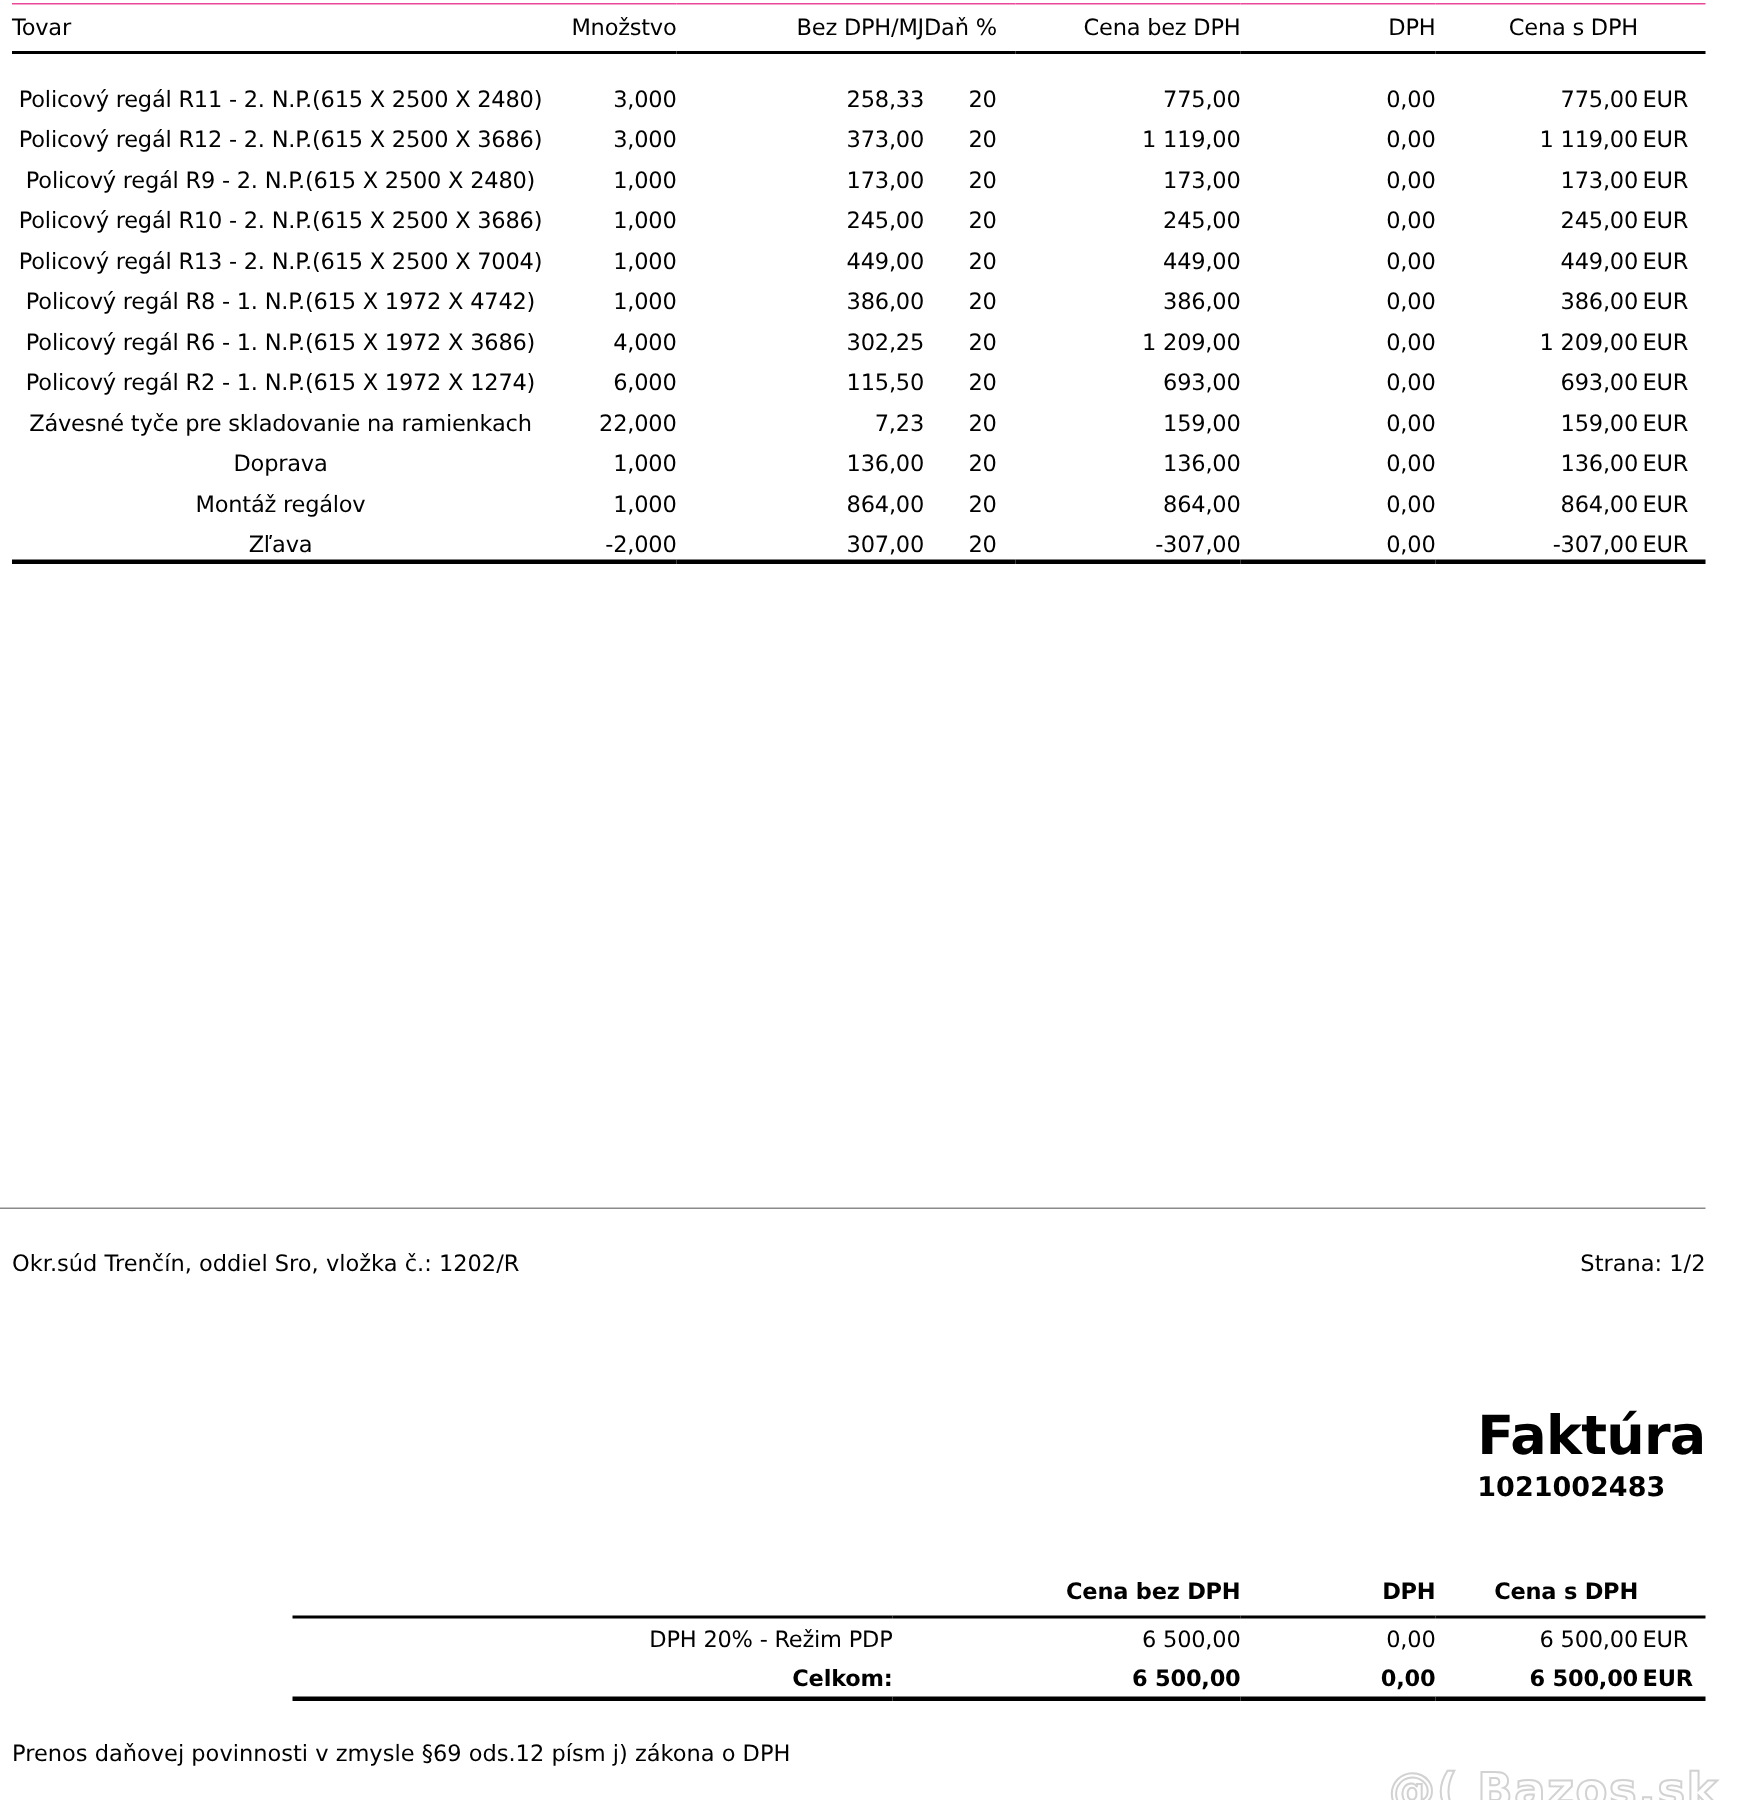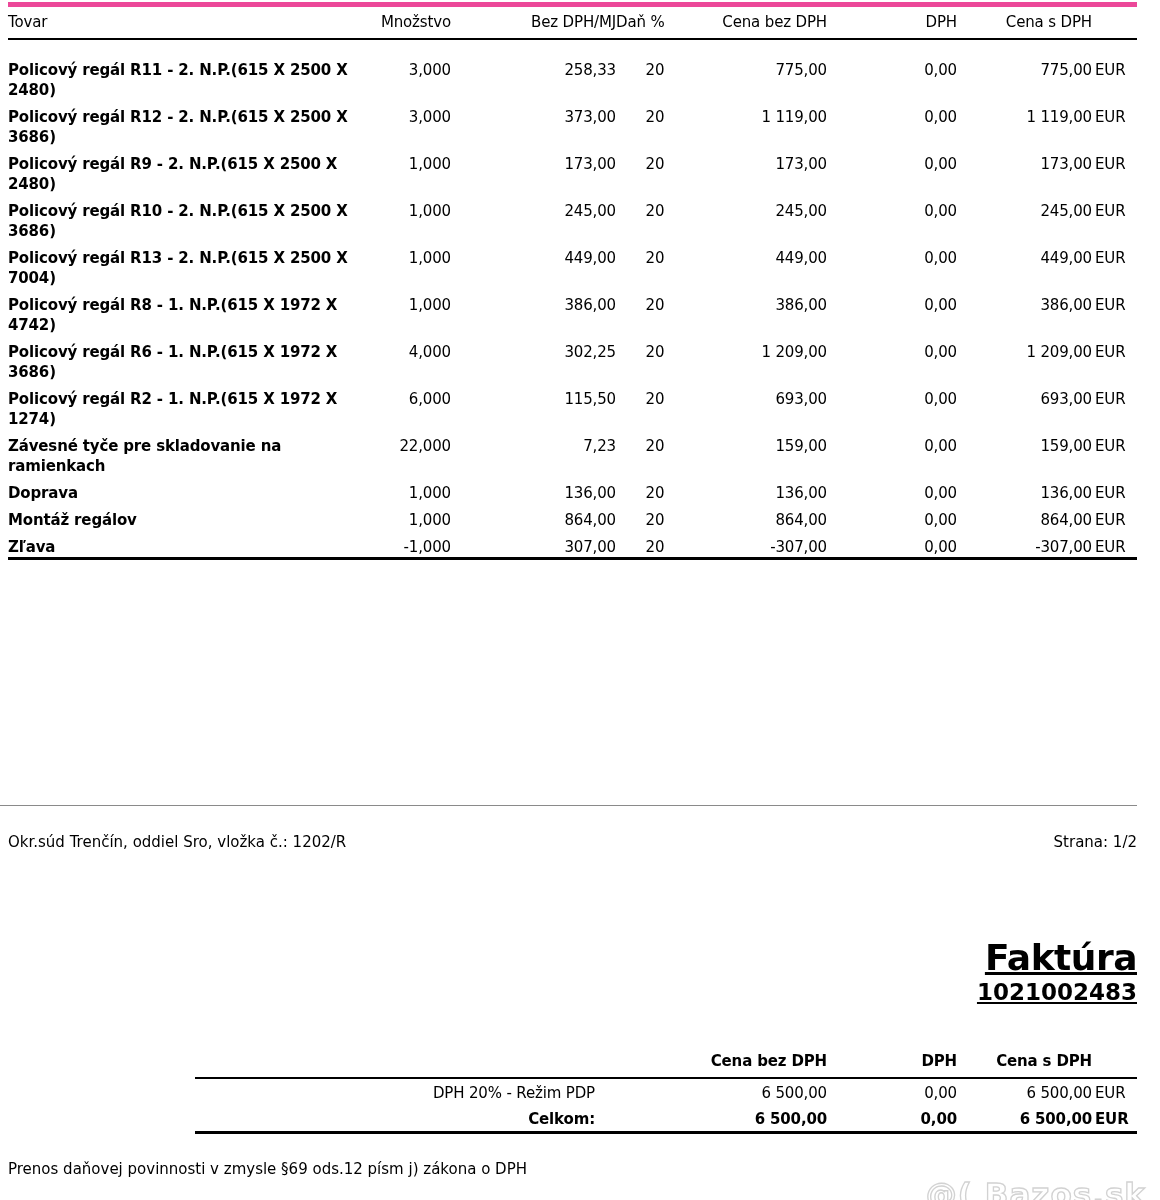--- a/index.html
+++ b/index.html
@@ -7,56 +7,56 @@
   body {
     width:1160px; height:1200px; position:relative; overflow:hidden;
     font-family:"DejaVu Sans","Liberation Sans",sans-serif;
     color:#000; font-size:15px;
   }
 
   
   .items-table {
     position:absolute; top:2px; left:8px; width:1129px;
     border-collapse:collapse; table-layout:fixed;
-    border-top:5px solid #ec4899; border-bottom:3px solid #000;
+    border-top:1px solid #ec4899; border-bottom:3px solid #000;
     letter-spacing:-0.15px;
   }
   .items-table col.c-tovar { width:358px; }
   .items-table col.c-mnoz  { width:85px; }
   .items-table col.c-bezmj { width:165px; }
   .items-table col.c-dan   { width:61px; }
   .items-table col.c-cbez  { width:150px; }
   .items-table col.c-dph   { width:130px; }
   .items-table col.c-cs    { width:135px; }
   .items-table col.c-eur   { width:45px; }
   .items-table thead th {
     font-weight:normal; padding:6px 0 7px 0;
     border-bottom:2px solid #000; text-align:right; white-space:nowrap;
   }
   .items-table thead th.al { text-align:left; }
   .items-table td {
     vertical-align:top; padding:7px 0 0 0; line-height:20px; text-align:right;
   }
-  .items-table td.name { text-align:left;font-weight:bold; }
+  .items-table td.name { text-align:center; }
   .items-table td.dan  { text-align:center; padding-left:17px; }
   .items-table td.eur  { text-align:left; padding-left:3px; }
   .items-table tr.spacer-row td { padding:0; height:14px; }
 
   
   .page-footer {
     position:absolute; top:805px; left:0; width:1137px;
     border-top:1px solid #8a8a8a; padding-top:27px;
     display:flex; justify-content:space-between;
   }
   .page-footer .lft { padding-left:8px; }
 
   
-  .invoice-head { position:absolute; top:938px; right:23px; text-align:right;text-decoration:underline; }
+  .invoice-head { position:absolute; top:938px; right:23px; text-align:left; }
   .invoice-title { font-size:36px; font-weight:bold; line-height:40px; letter-spacing:-0.5px; }
-  .invoice-number { font-size:23px; font-weight:bold; line-height:28px; }
+  .invoice-number { font-size:18px; font-weight:bold; line-height:28px; }
 
   
   .summary-table {
     position:absolute; top:1048px; left:195px; width:942px;
     border-collapse:collapse; table-layout:fixed;
     border-bottom:3px solid #000; letter-spacing:-0.15px;
   }
   .summary-table col.s-label { width:400px; }
   .summary-table col.s-cbez  { width:232px; }
   .summary-table col.s-dph   { width:130px; }
@@ -233,21 +233,21 @@
         <td>864,00</td>
         <td class="dan">20</td>
         <td>864,00</td>
         <td>0,00</td>
         <td>864,00</td>
         <td class="eur">EUR</td>
       </tr>
 
       <tr>
         <td class="name">Zľava</td>
-        <td>-1,000</td>
+        <td>-2,000</td>
         <td>307,00</td>
         <td class="dan">20</td>
         <td>-307,00</td>
         <td>0,00</td>
         <td>-307,00</td>
         <td class="eur">EUR</td>
       </tr>
     </tbody>
 </table>
 

